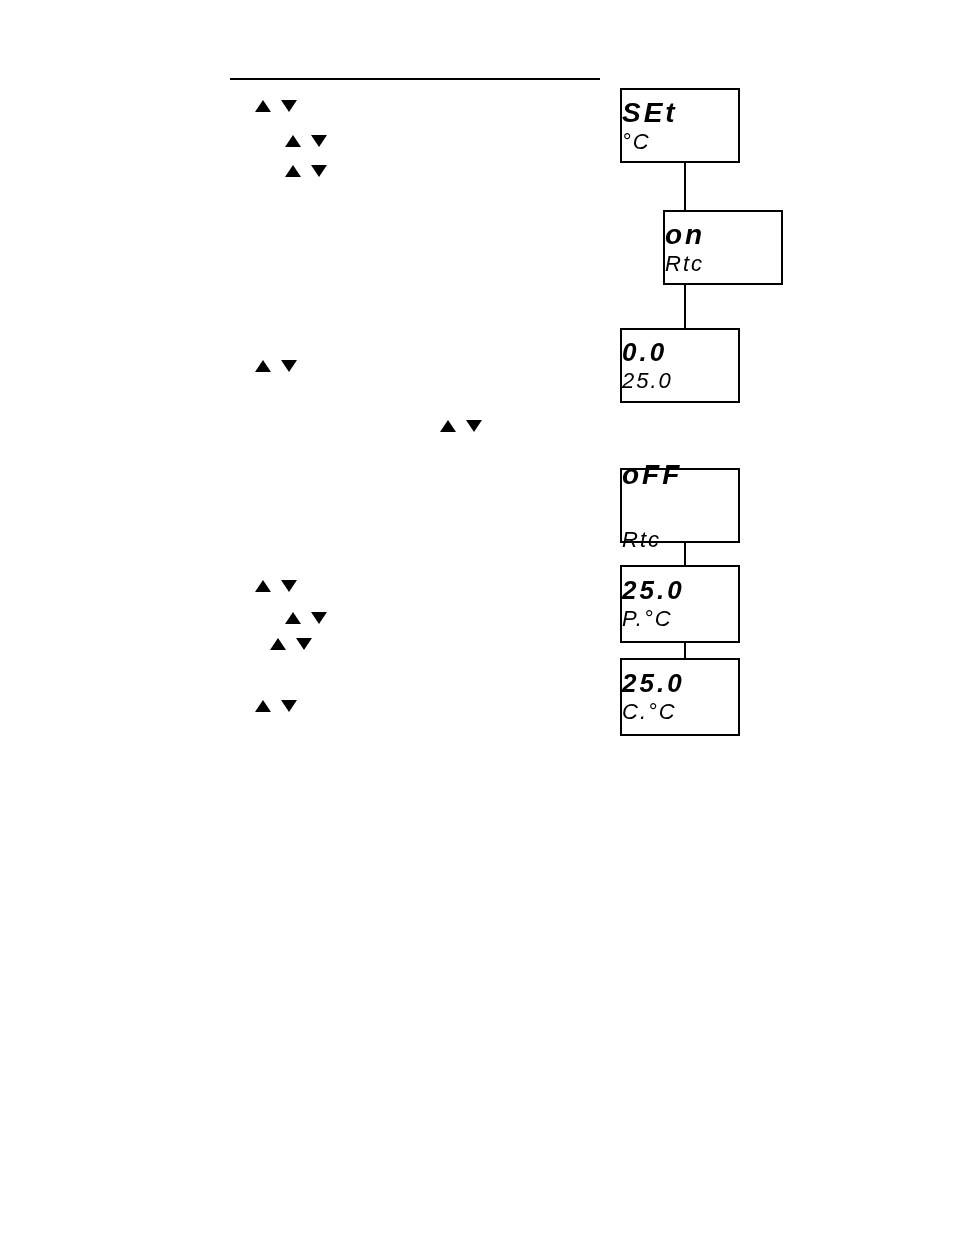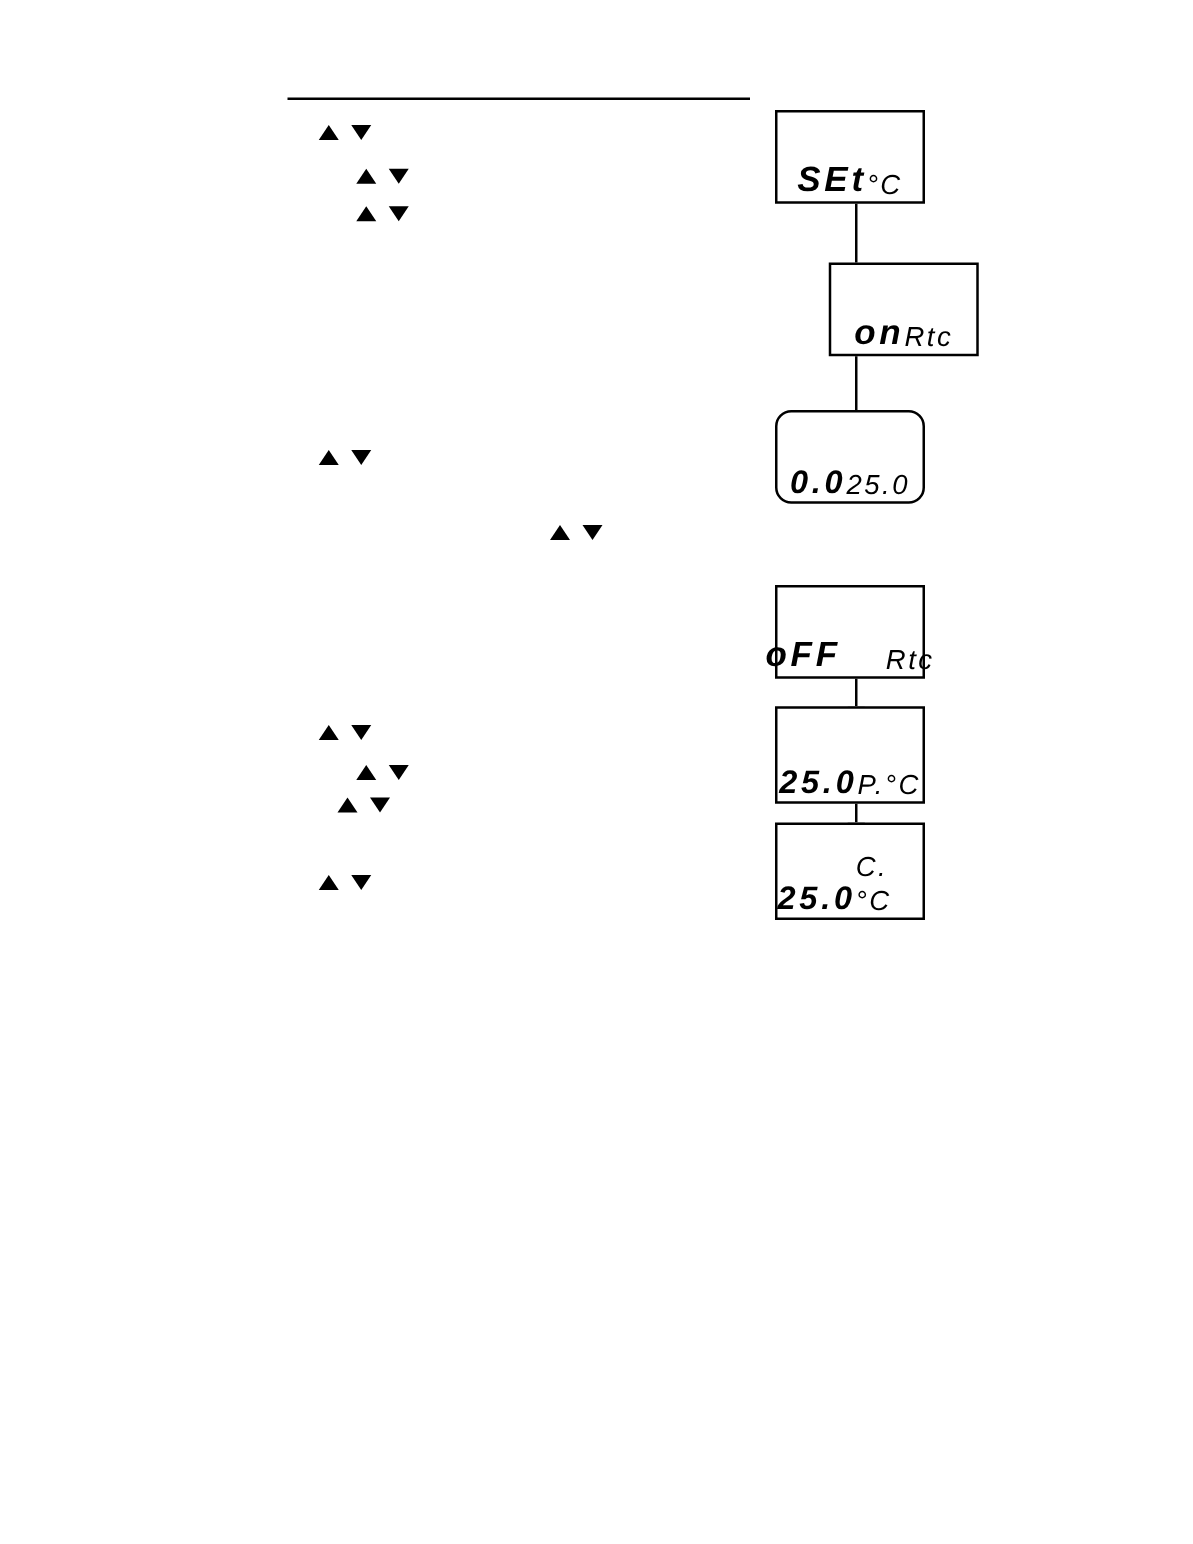--- a/index.html
+++ b/index.html
@@ -52,22 +52,22 @@
       border-left: 8px solid transparent;
       border-right: 8px solid transparent;
       border-top: 12px solid #000;
     }
 
     
     .display-box {
       position: absolute;
       border: 2px solid #000;
       display: flex;
-      flex-direction: row;
-      align-items: flex-end;
+      flex-direction: column;
+      align-items: flex-start;
       justify-content: center;
       background: #fff;
     }
 
     .display-box .line1 {
       font-size: 28px;
       font-style: italic;
       font-weight: bold;
       letter-spacing: 3px;
       line-height: 1.2;
@@ -167,21 +167,21 @@
   <div class="display-box" style="top:210px; left:620px; width:120px; height:75px;margin-left:43px;">
     <span class="line1">on</span>
     <span class="line2">Rtc</span>
   </div>
 
   <div class="connector-arrow" style="position:absolute; top:285px; left:678px;">
     <div class="connector-line" style="height:43px;"></div>
     <div class="connector-tip"></div>
   </div>
 
-  <div class="display-box" style="top:328px; left:620px; width:120px; height:75px;border-radius:13px;">
+  <div class="display-box" style="top:328px; left:620px; width:120px; height:75px;">
     <span class="line1" style="font-size:26px;">0.0</span>
     <span class="line2">25.0</span>
   </div>
 
   <div class="display-box" style="top:468px; left:620px; width:120px; height:75px;gap:36px;">
     <span class="line1">oFF</span>
     <span class="line2">Rtc</span>
   </div>
 
   <div class="connector-arrow" style="position:absolute; top:543px; left:678px;">

